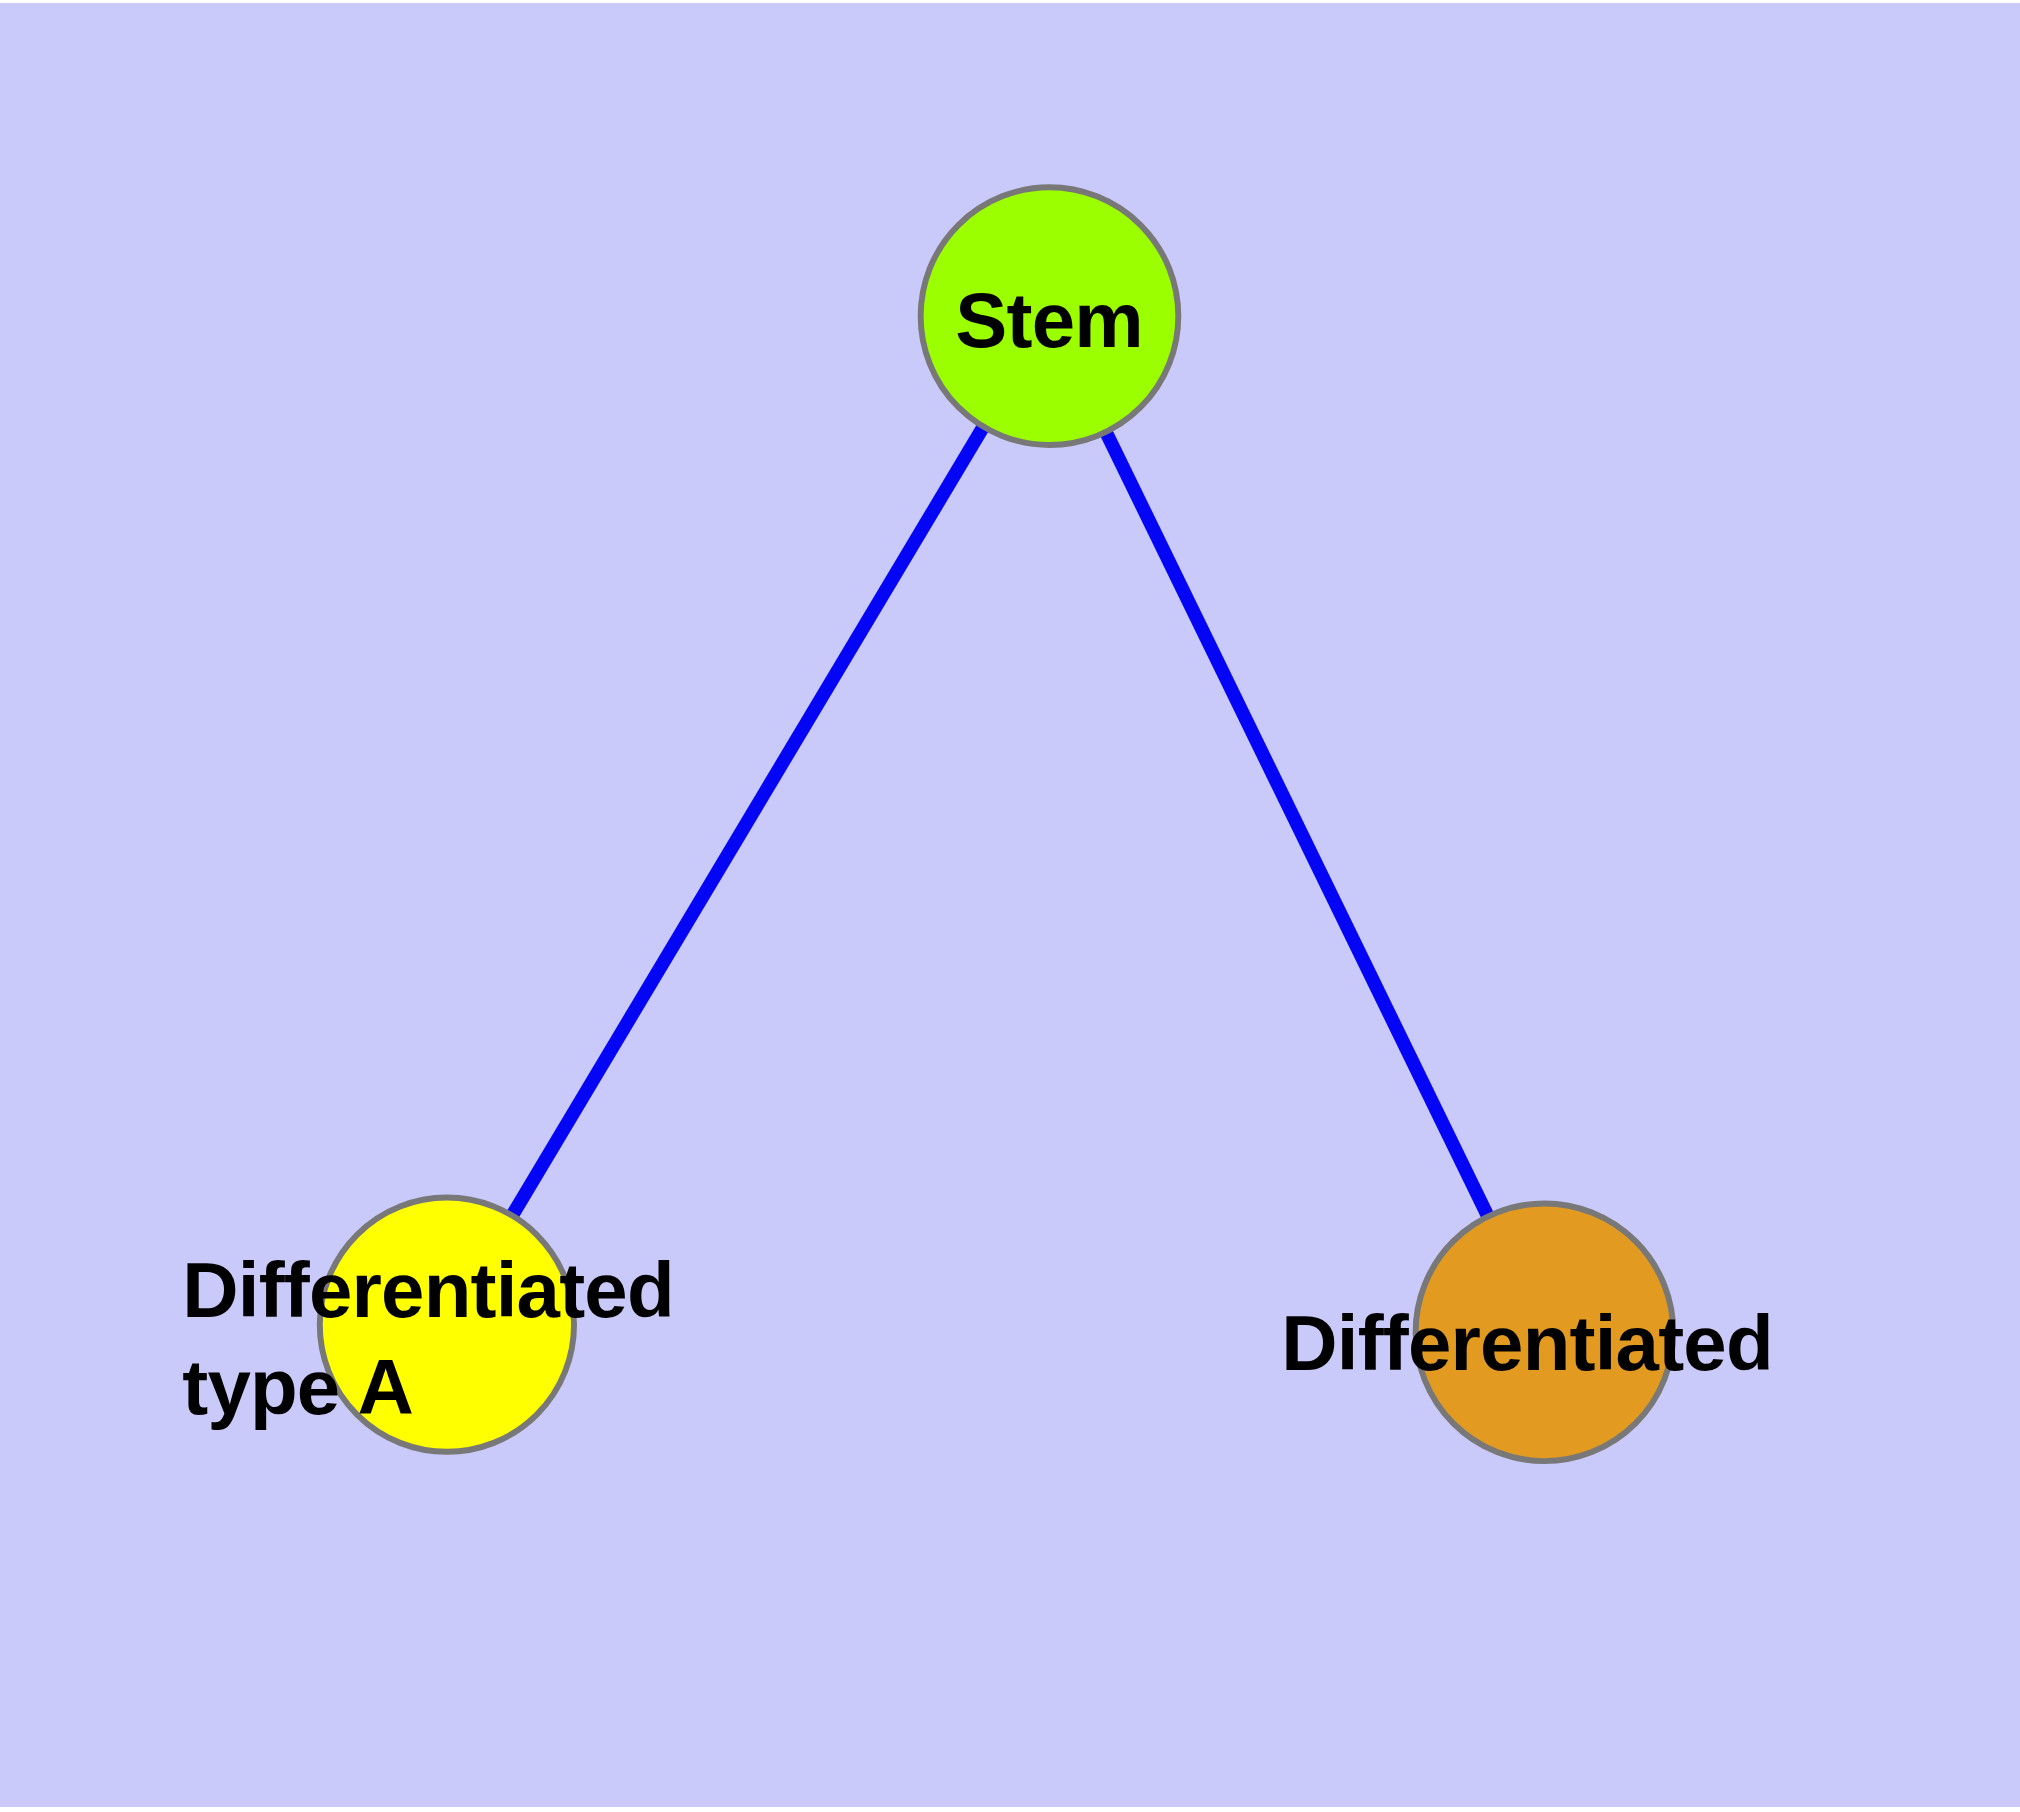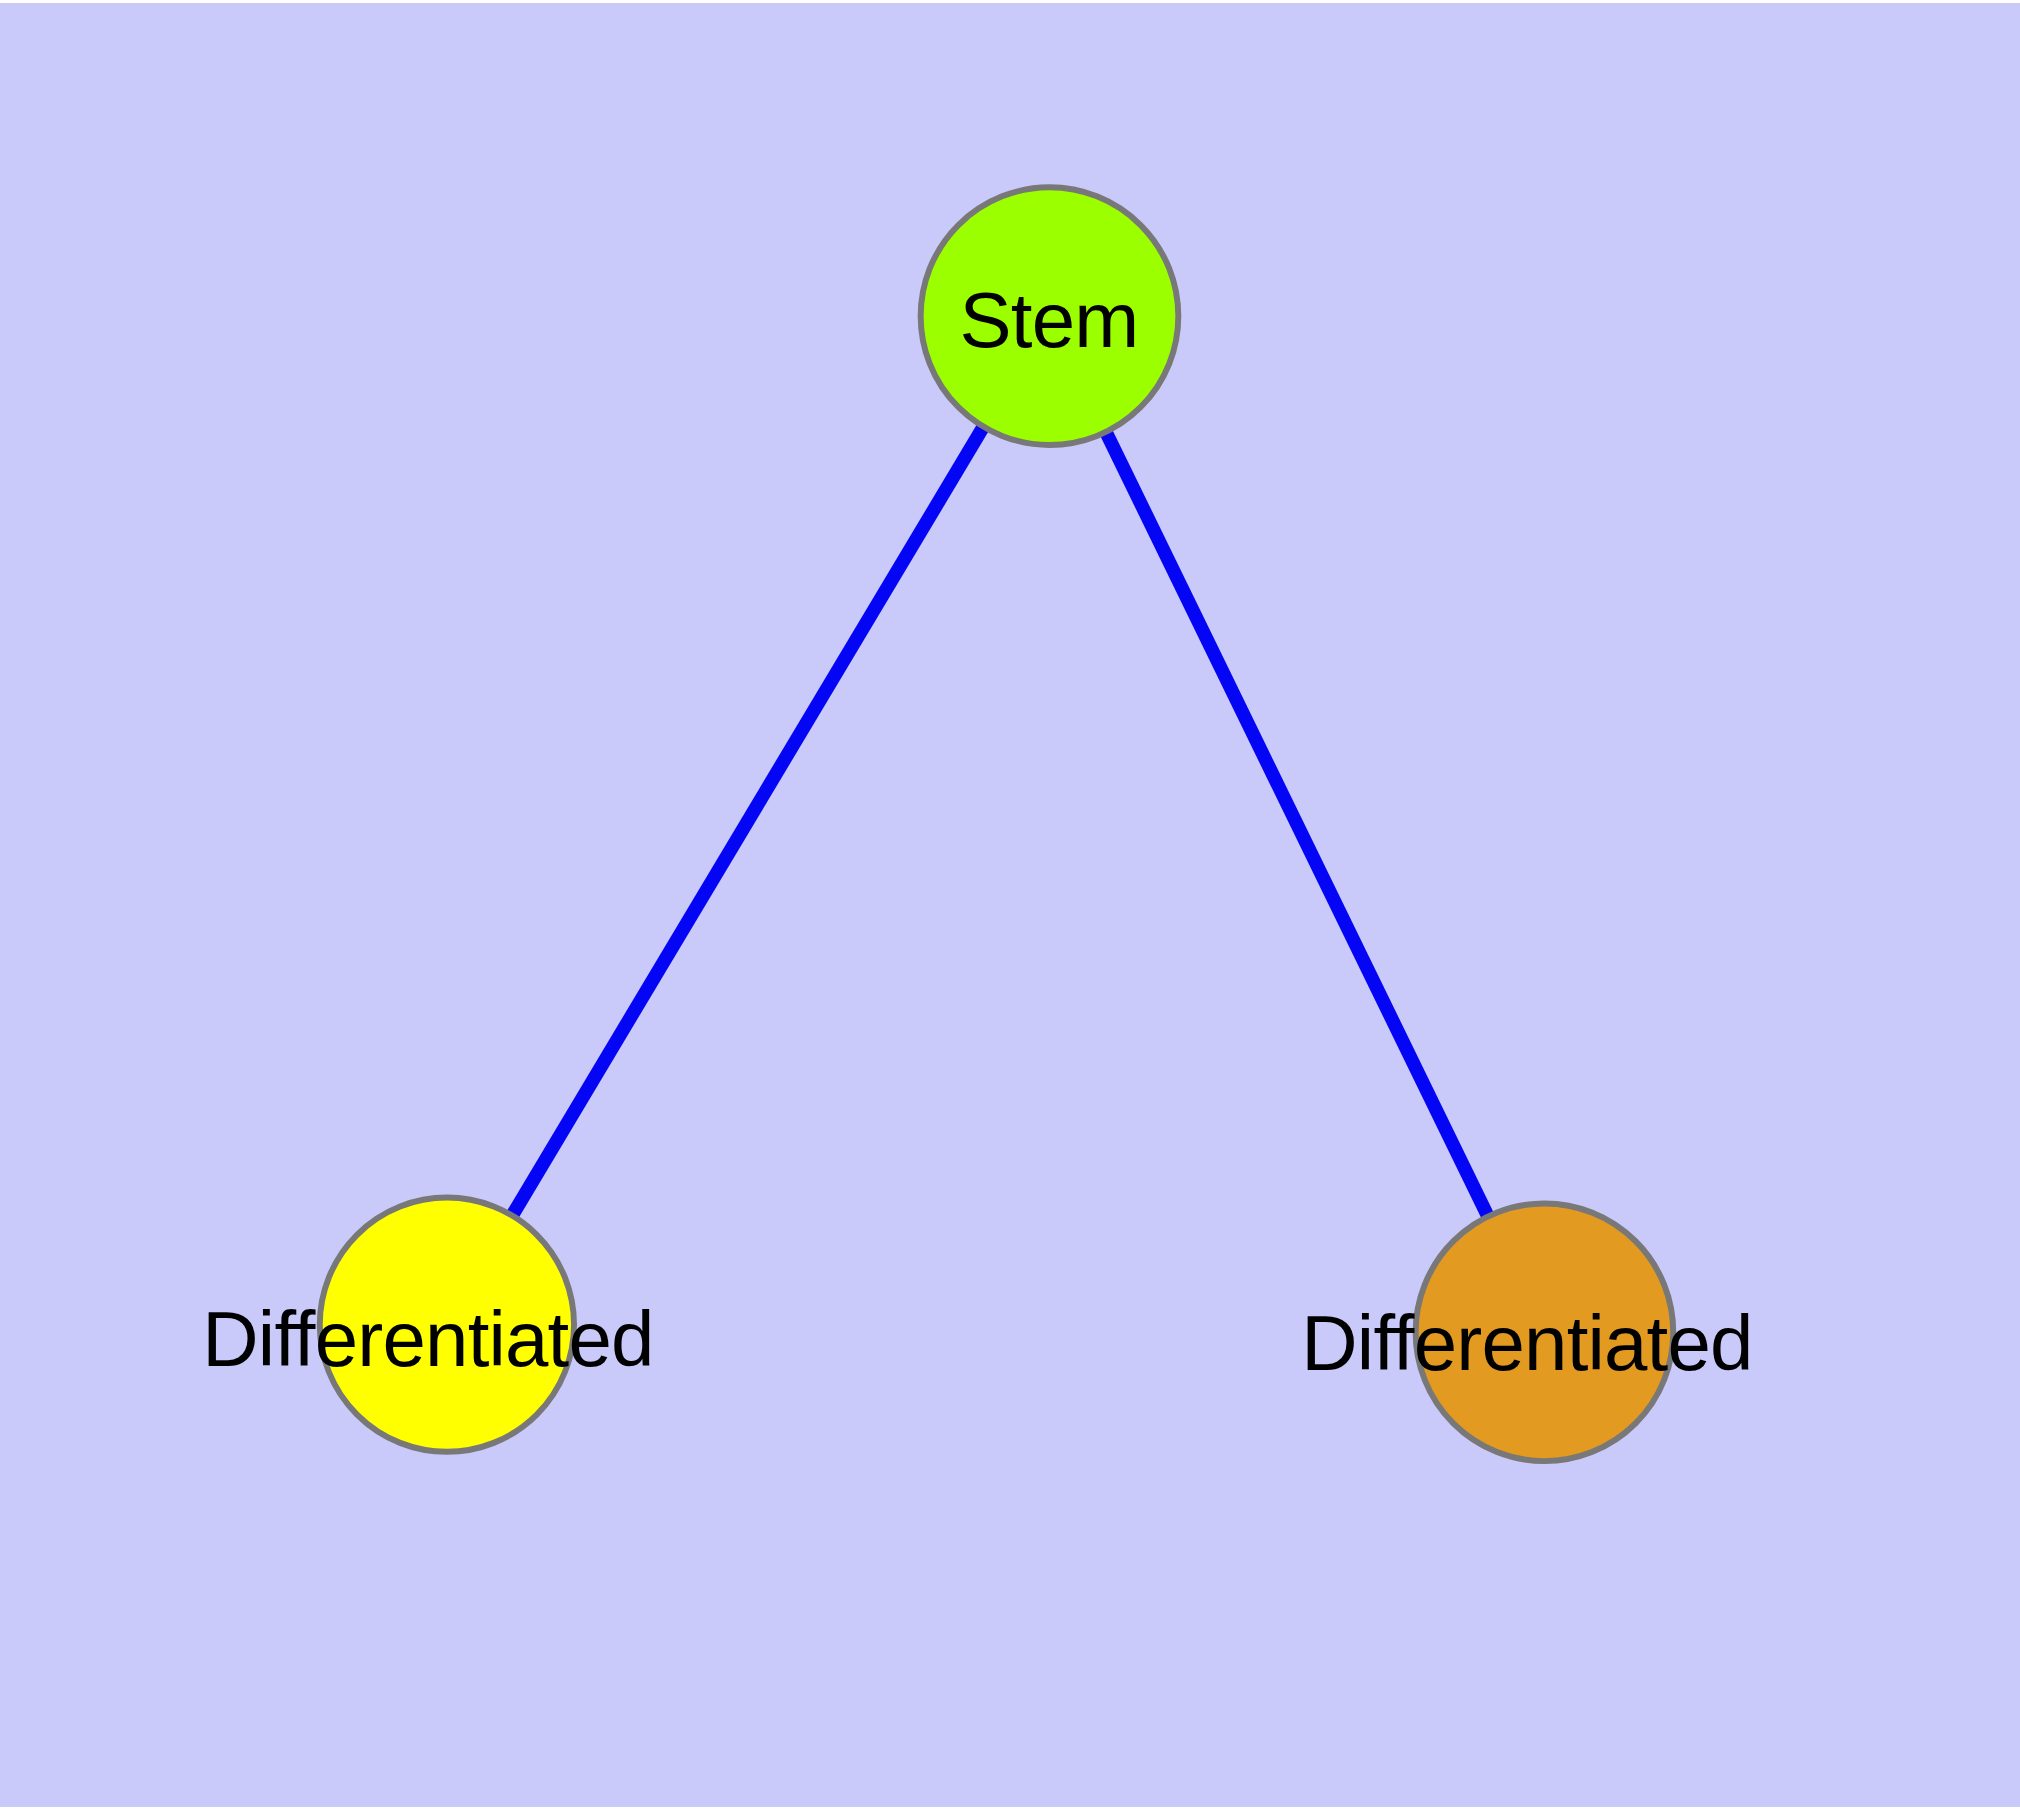--- a/index.html
+++ b/index.html
@@ -35,21 +35,21 @@
     stroke-linecap: butt;
   }
   svg.diagram circle {
     stroke-width: 7px;
   }
   .node-label {
     position: absolute;
     z-index: 2;
     transform: translate(-50%, -50%);
     font-size: 78px;
-    font-weight: normal;
+    font-weight: bold;
     letter-spacing: -0.8px;
     line-height: 97px;
     text-align: left;
     white-space: nowrap;
   }
 </style>
 </head>
 <body>
 
 <div class="plot-bg" style="background-color: rgb(201, 201, 250);"></div>
@@ -66,18 +66,19 @@
 
   <circle cx="1822" cy="1572" r="152" fill="#E39A21" stroke="#787878"></circle>
 </svg>
 
 <div class="node-label" style="left: 1049px; top: 320px; color: rgb(0, 0, 0);">
   <div>Stem</div>
 </div>
 
 <div class="node-label" style="left: 428px; top: 1339px; color: rgb(0, 0, 0);">
   <div>Differentiated</div>
+  <div>type A</div>
 </div>
 
 <div class="node-label" style="left: 1527px; top: 1343px; color: rgb(0, 0, 0);">
   <div>Differentiated</div>
 </div>
 
 
 </body></html>

